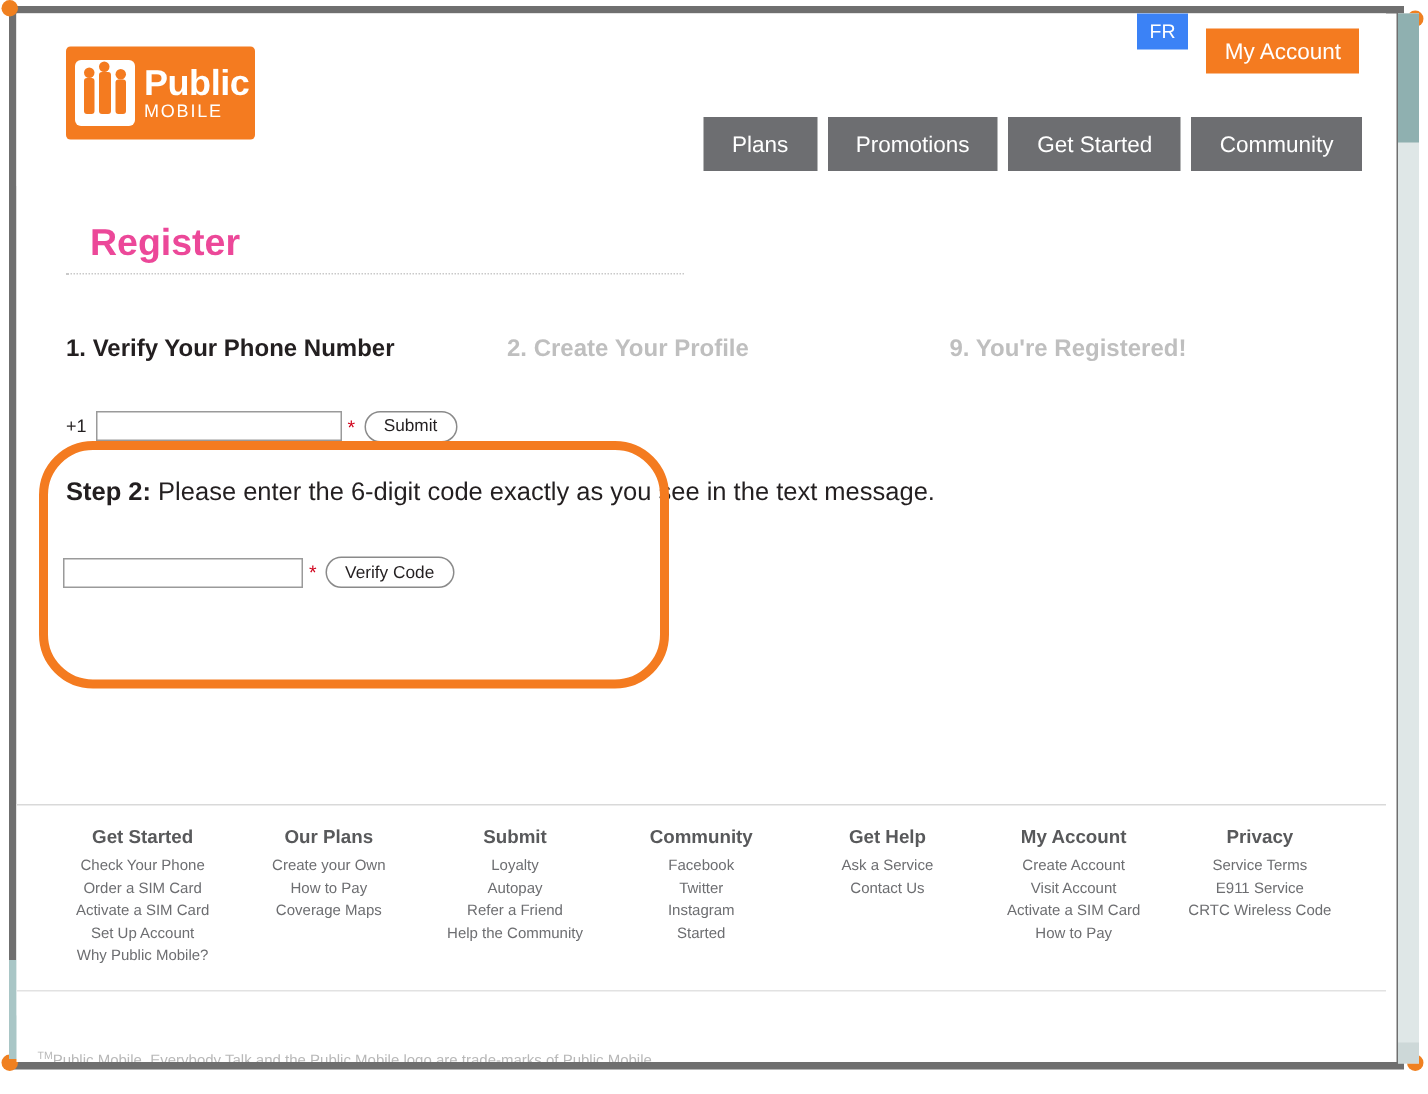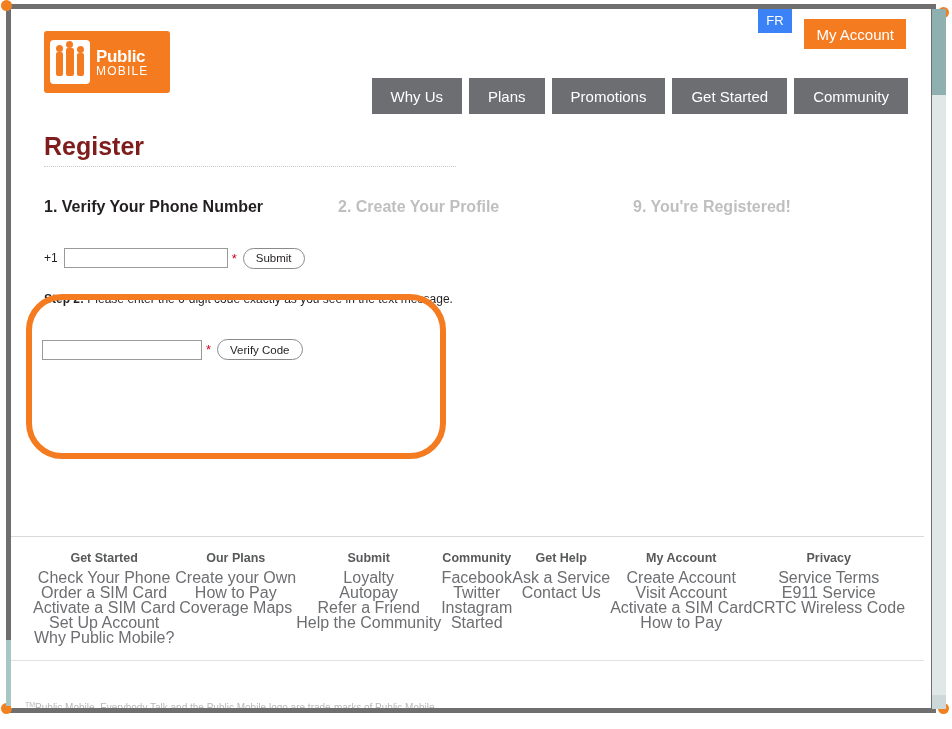--- a/index.html
+++ b/index.html
@@ -126,21 +126,21 @@
     width: 7px; height: 7px;
   }
   .lfh1 { left: 6px; top: 5px; }
   .lfh2 { left: 16px; top: 1px; }
   .lfh3 { left: 27px; top: 6px; }
   .logo-text {
     color: #ffffff;
     line-height: 1.0;
   }
   .logo-text .t1 {
-    font-size: 17px;
+    font-size: 24px;
     font-weight: bold;
     letter-spacing: -0.3px;
     display: block;
   }
   .logo-text .t2 {
     font-size: 12px;
     letter-spacing: 1.2px;
     display: block;
   }
 
@@ -184,37 +184,37 @@
     white-space: nowrap;
   }
 
   
   .title-area {
     position: relative;
     padding-left: 33px;
     height: 46px;
   }
   .page-title {
-    color: #7f1d1d;
+    color: #ec4899;
     font-size: 25px;
     font-weight: bold;
-    margin: 0;
+    margin: 16px;
     padding-top: 8px;
   }
   .title-rule {
     position: absolute;
     left: 33px; top: 42px;
     width: 412px;
     border-top: 1px dotted #c9c9c9;
   }
 
   
   .steps {
     position: relative;
-    margin-top: 28px;
+    margin-top: 38px;
     height: 30px;
     padding-left: 33px;
   }
   .step {
     position: absolute;
     font-size: 16px;
     font-weight: bold;
     color: #bfbfbf;
     white-space: nowrap;
   }
@@ -277,21 +277,21 @@
     background: #ffffff;
     font-size: 11.5px;
     color: #231f20;
     height: 21px;
     padding: 0 12px;
     font-family: "Liberation Sans", sans-serif;
     cursor: pointer;
   }
   .step2-line {
     margin-top: 22px;
-    font-size: 12px;
+    font-size: 17px;
     color: #231f20;
   }
   .step2-line b { font-weight: bold; }
   .row-code {
     display: flex;
     align-items: center;
     margin-top: 33px;
     margin-left: -2px;
   }
 
@@ -313,21 +313,21 @@
     text-align: center;
     flex: 1;
   }
   .footer-head {
     font-size: 12.5px;
     font-weight: bold;
     color: #58595b;
     margin-bottom: 5px;
   }
   .footer-link {
-    font-size: 16px;
+    font-size: 10px;
     color: #6d6e71;
     line-height: 15px;
     white-space: nowrap;
   }
   .footer-rule {
     position: absolute;
     left: 0; top: 123px;
     width: 913px;
     border-top: 1px solid #e2e2e2;
   }
@@ -371,21 +371,20 @@
         <div class="logo-text">
           <span class="t1">Public</span>
           <span class="t2">MOBILE</span>
         </div>
       </div>
 
       <div class="lang-toggle">FR</div>
       <div class="my-account-btn">My Account</div>
 
       <div class="main-nav">
-        <div class="nav-item">Why Us</div>
         <div class="nav-item">Plans</div>
         <div class="nav-item">Promotions</div>
         <div class="nav-item">Get Started</div>
         <div class="nav-item">Community</div>
       </div>
     </div>
 
     <div class="title-area">
       <h1 class="page-title">Register</h1>
       <div class="title-rule"></div>

